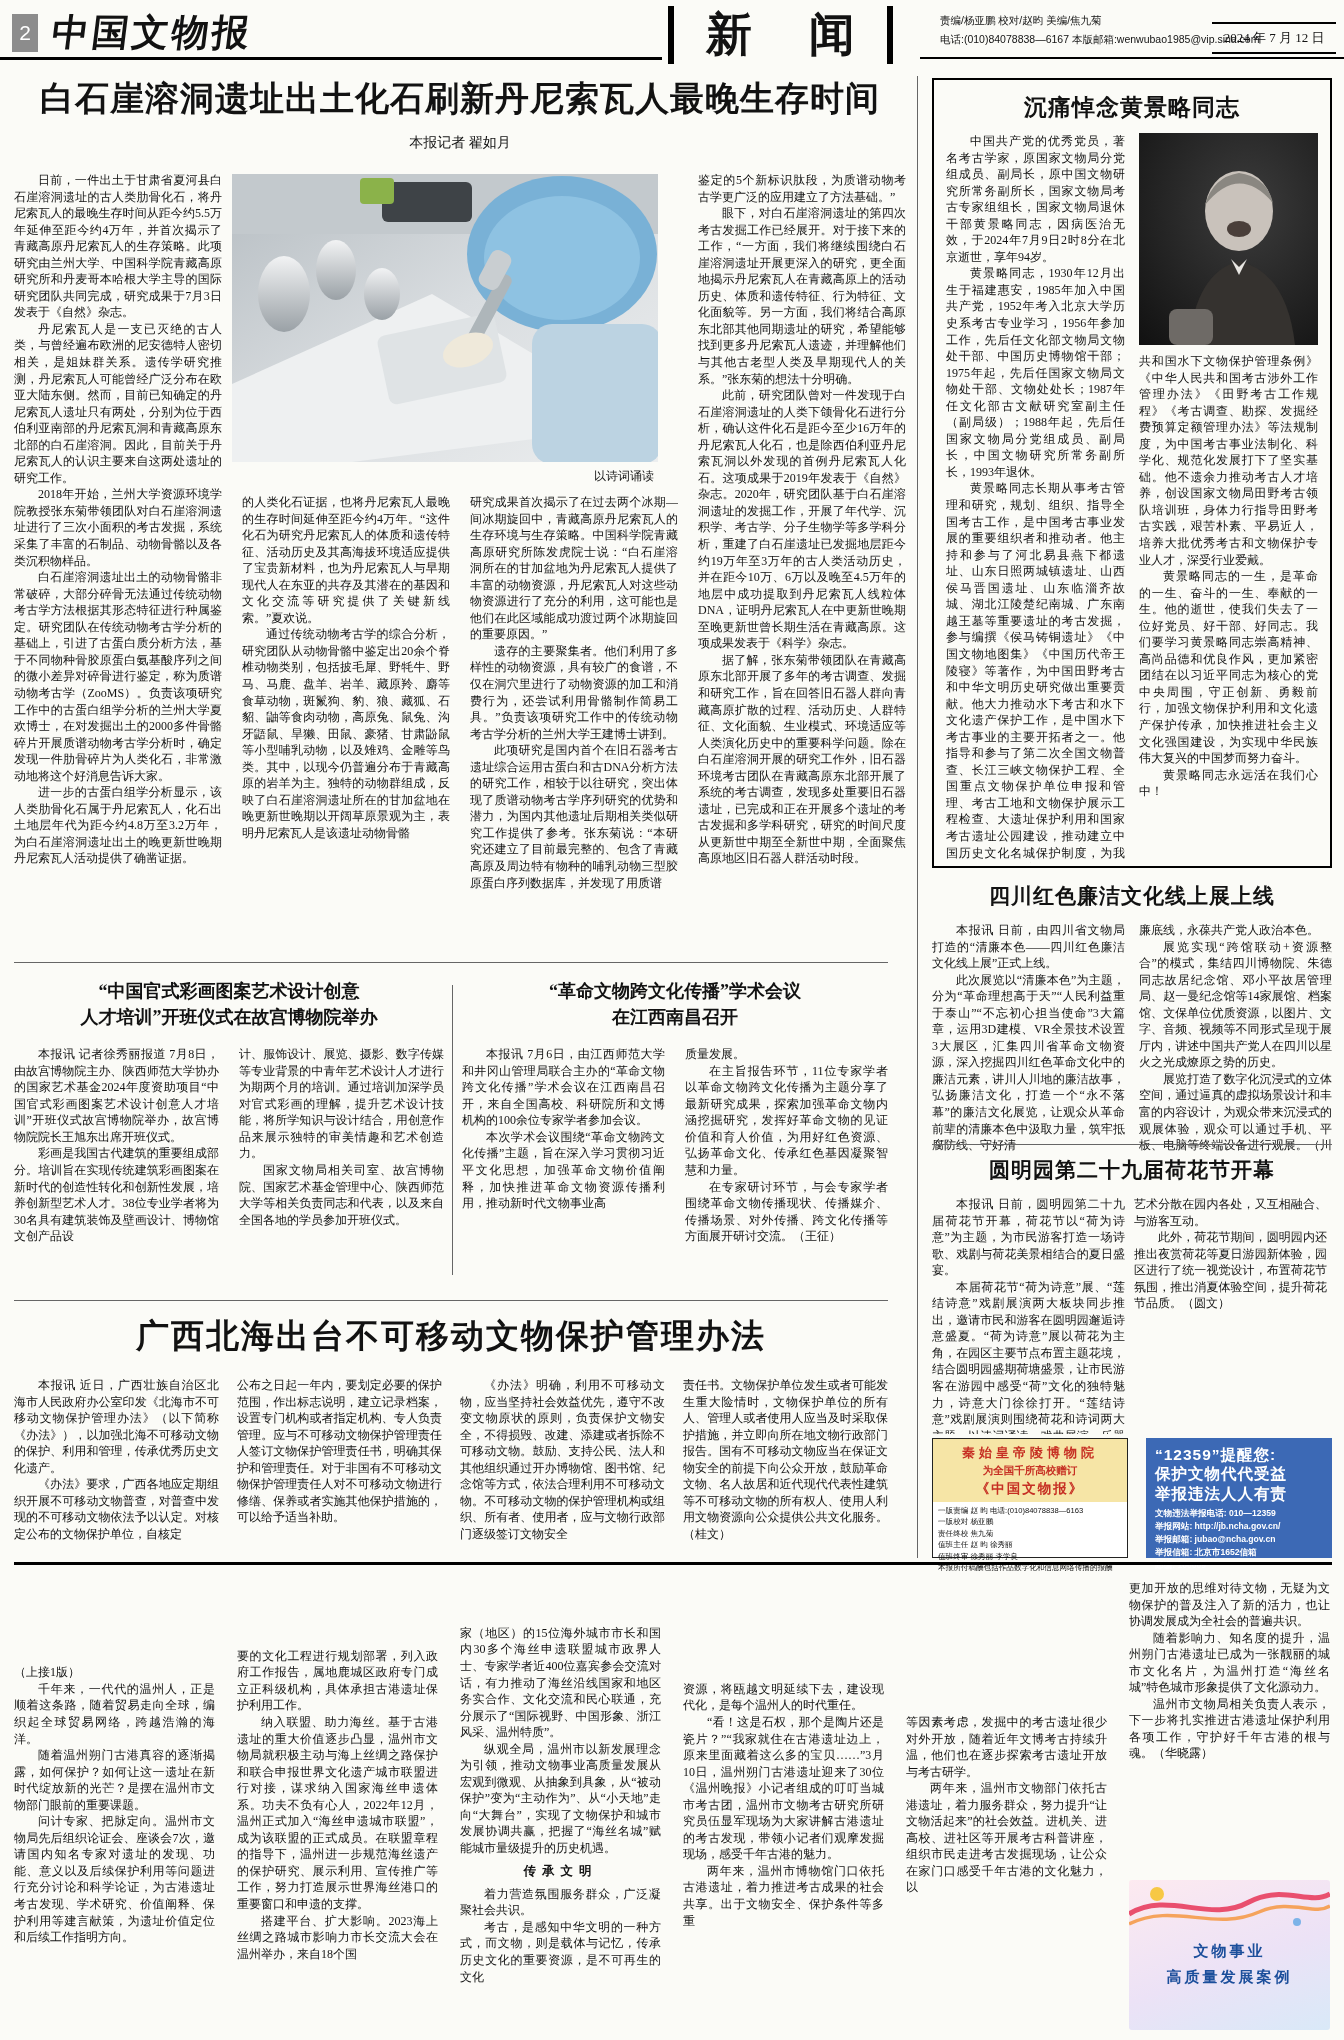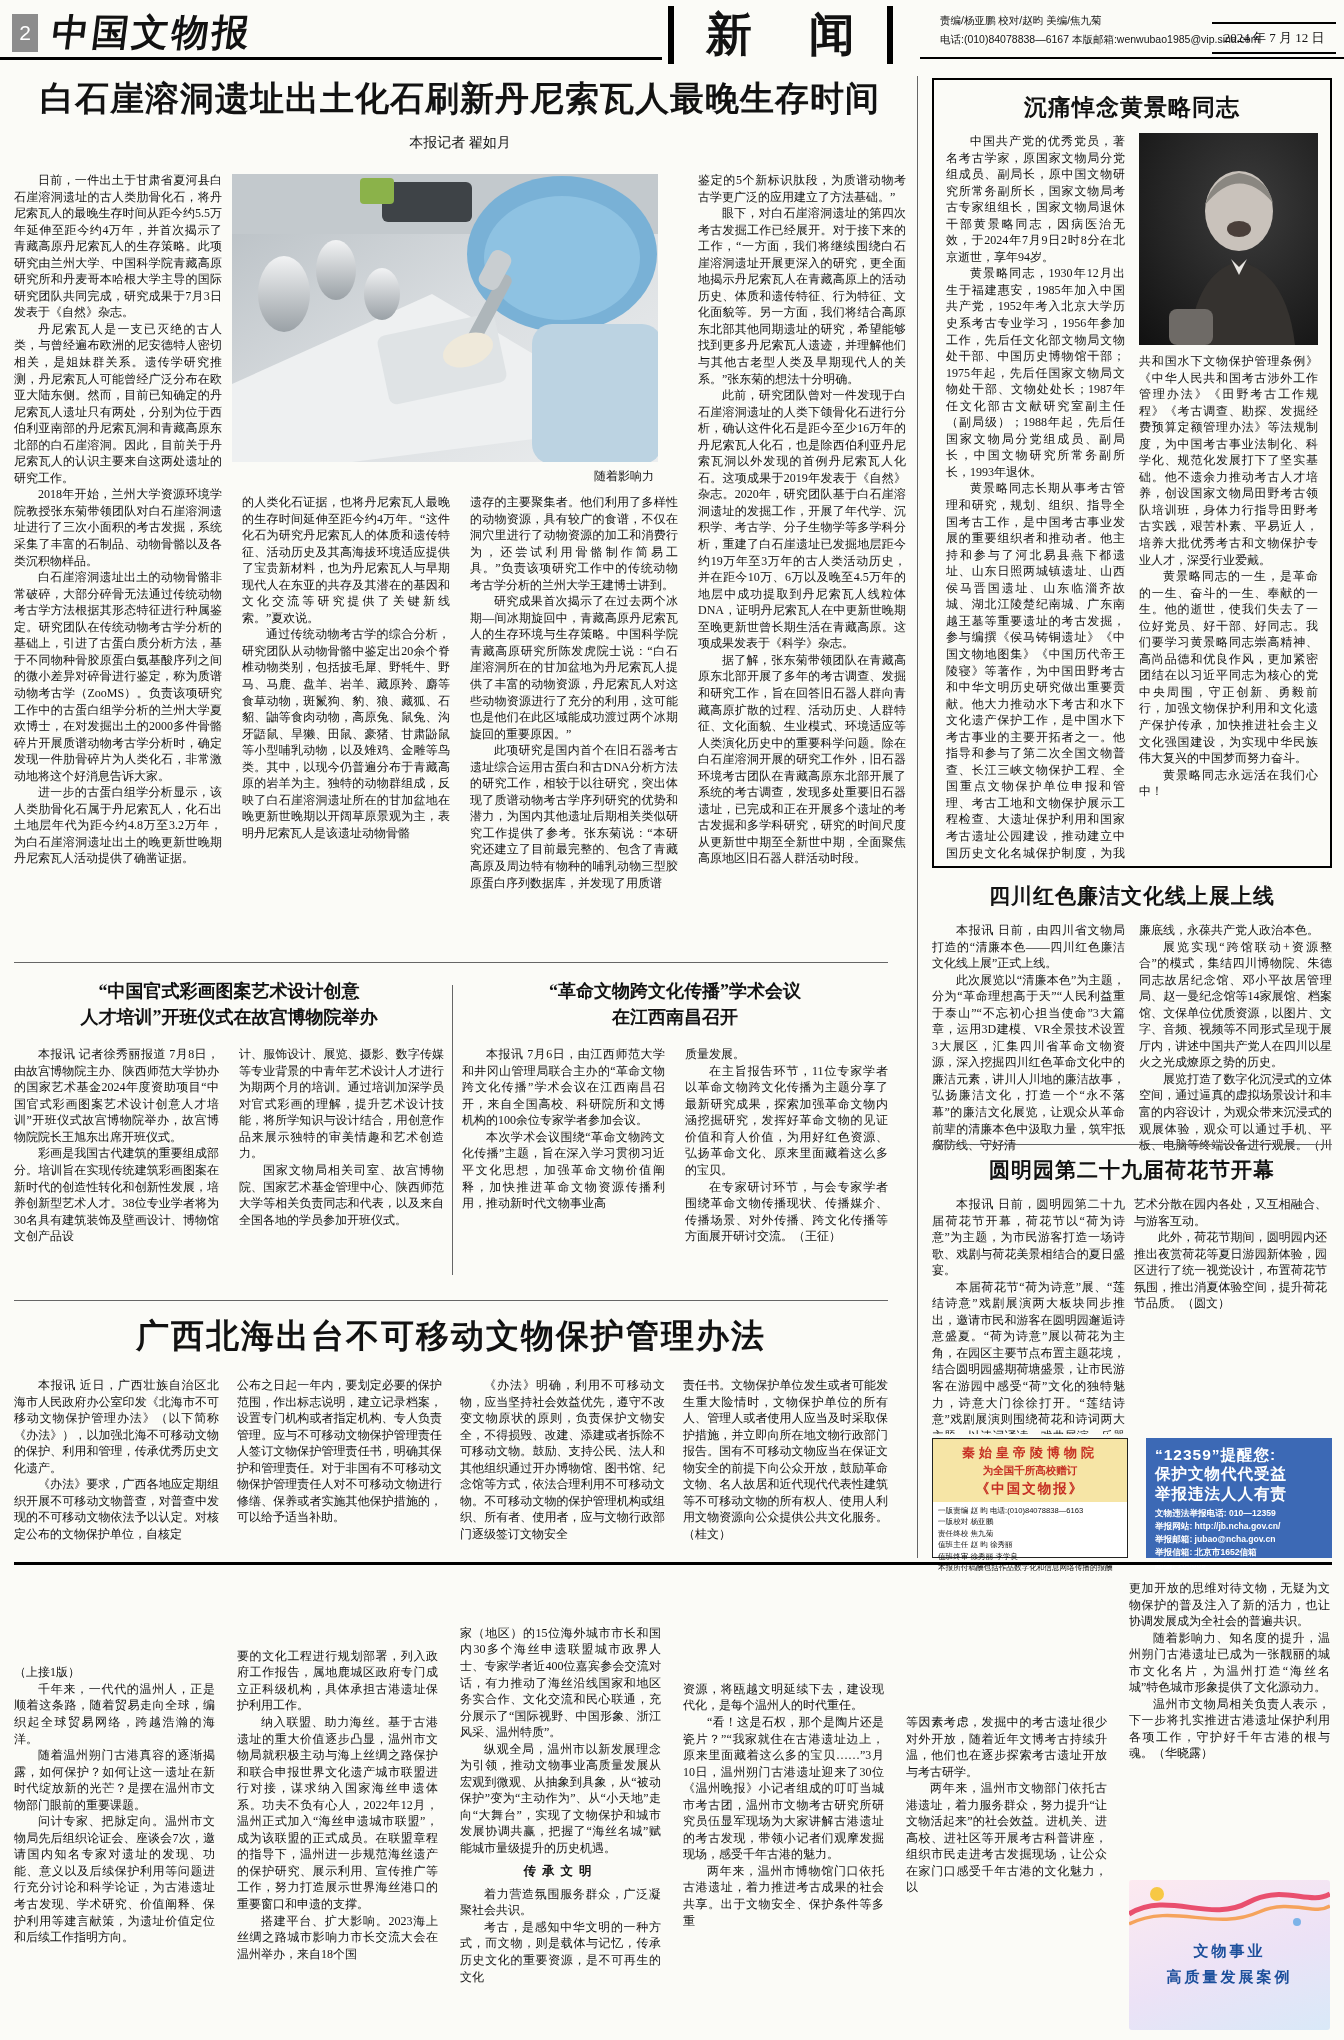--- a/index.html
+++ b/index.html
@@ -88,22 +88,22 @@
             <p>丹尼索瓦人是一支已灭绝的古人类，与曾经遍布欧洲的尼安德特人密切相关，是姐妹群关系。遗传学研究推测，丹尼索瓦人可能曾经广泛分布在欧亚大陆东侧。然而，目前已知确定的丹尼索瓦人遗址只有两处，分别为位于西伯利亚南部的丹尼索瓦洞和青藏高原东北部的白石崖溶洞。因此，目前关于丹尼索瓦人的认识主要来自这两处遗址的研究工作。</p>
             <p>2018年开始，兰州大学资源环境学院教授张东菊带领团队对白石崖溶洞遗址进行了三次小面积的考古发掘，系统采集了丰富的石制品、动物骨骼以及各类沉积物样品。</p>
             <p>白石崖溶洞遗址出土的动物骨骼非常破碎，大部分碎骨无法通过传统动物考古学方法根据其形态特征进行种属鉴定。研究团队在传统动物考古学分析的基础上，引进了古蛋白质分析方法，基于不同物种骨胶原蛋白氨基酸序列之间的微小差异对碎骨进行鉴定，称为质谱动物考古学（ZooMS）。负责该项研究工作中的古蛋白组学分析的兰州大学夏欢博士，在对发掘出土的2000多件骨骼碎片开展质谱动物考古学分析时，确定发现一件肋骨碎片为人类化石，非常激动地将这个好消息告诉大家。</p>
             <p>进一步的古蛋白组学分析显示，该人类肋骨化石属于丹尼索瓦人，化石出土地层年代为距今约4.8万至3.2万年，为白石崖溶洞遗址出土的晚更新世晚期丹尼索瓦人活动提供了确凿证据。</p>
           </div>
         <div class="col flow" style="width:208px;padding-top:322px;">
             <p>的人类化石证据，也将丹尼索瓦人最晚的生存时间延伸至距今约4万年。“这件化石为研究丹尼索瓦人的体质和遗传特征、活动历史及其高海拔环境适应提供了宝贵新材料，也为丹尼索瓦人与早期现代人在东亚的共存及其潜在的基因和文化交流等研究提供了关键新线索。”夏欢说。</p>
             <p>通过传统动物考古学的综合分析，研究团队从动物骨骼中鉴定出20余个脊椎动物类别，包括披毛犀、野牦牛、野马、马鹿、盘羊、岩羊、藏原羚、麝等食草动物，斑鬣狗、豹、狼、藏狐、石貂、鼬等食肉动物，高原兔、鼠兔、沟牙鼯鼠、旱獭、田鼠、豪猪、甘肃鼢鼠等小型哺乳动物，以及雉鸡、金雕等鸟类。其中，以现今仍普遍分布于青藏高原的岩羊为主。独特的动物群组成，反映了白石崖溶洞遗址所在的甘加盆地在晚更新世晚期以开阔草原景观为主，表明丹尼索瓦人是该遗址动物骨骼</p>
           </div>
         <div class="col flow" style="width:208px;padding-top:322px;">
+            <p>研究成果首次揭示了在过去两个冰期—间冰期旋回中，青藏高原丹尼索瓦人的生存环境与生存策略。中国科学院青藏高原研究所陈发虎院士说：“白石崖溶洞所在的甘加盆地为丹尼索瓦人提供了丰富的动物资源，丹尼索瓦人对这些动物资源进行了充分的利用，这可能也是他们在此区域能成功渡过两个冰期旋回的重要原因。”</p>
             <p>遗存的主要聚集者。他们利用了多样性的动物资源，具有较广的食谱，不仅在洞穴里进行了动物资源的加工和消费行为，还尝试利用骨骼制作简易工具。”负责该项研究工作中的传统动物考古学分析的兰州大学王建博士讲到。</p>
-            <p>研究成果首次揭示了在过去两个冰期—间冰期旋回中，青藏高原丹尼索瓦人的生存环境与生存策略。中国科学院青藏高原研究所陈发虎院士说：“白石崖溶洞所在的甘加盆地为丹尼索瓦人提供了丰富的动物资源，丹尼索瓦人对这些动物资源进行了充分的利用，这可能也是他们在此区域能成功渡过两个冰期旋回的重要原因。”</p>
             <p>此项研究是国内首个在旧石器考古遗址综合运用古蛋白和古DNA分析方法的研究工作，相较于以往研究，突出体现了质谱动物考古学序列研究的优势和潜力，为国内其他遗址后期相关类似研究工作提供了参考。张东菊说：“本研究还建立了目前最完整的、包含了青藏高原及周边特有物种的哺乳动物三型胶原蛋白序列数据库，并发现了用质谱</p>
           </div>
         <div class="col flow" style="width:208px;">
             <p>鉴定的5个新标识肽段，为质谱动物考古学更广泛的应用建立了方法基础。”</p>
             <p>眼下，对白石崖溶洞遗址的第四次考古发掘工作已经展开。对于接下来的工作，“一方面，我们将继续围绕白石崖溶洞遗址开展更深入的研究，更全面地揭示丹尼索瓦人在青藏高原上的活动历史、体质和遗传特征、行为特征、文化面貌等。另一方面，我们将结合高原东北部其他同期遗址的研究，希望能够找到更多丹尼索瓦人遗迹，并理解他们与其他古老型人类及早期现代人的关系。”张东菊的想法十分明确。</p>
             <p>此前，研究团队曾对一件发现于白石崖溶洞遗址的人类下颌骨化石进行分析，确认这件化石是距今至少16万年的丹尼索瓦人化石，也是除西伯利亚丹尼索瓦洞以外发现的首例丹尼索瓦人化石。这项成果于2019年发表于《自然》杂志。2020年，研究团队基于白石崖溶洞遗址的发掘工作，开展了年代学、沉积学、考古学、分子生物学等多学科分析，重建了白石崖遗址已发掘地层距今约19万年至3万年的古人类活动历史，并在距今10万、6万以及晚至4.5万年的地层中成功提取到丹尼索瓦人线粒体DNA，证明丹尼索瓦人在中更新世晚期至晚更新世曾长期生活在青藏高原。这项成果发表于《科学》杂志。</p>
             <p>据了解，张东菊带领团队在青藏高原东北部开展了多年的考古调查、发掘和研究工作，旨在回答旧石器人群向青藏高原扩散的过程、活动历史、人群特征、文化面貌、生业模式、环境适应等人类演化历史中的重要科学问题。除在白石崖溶洞开展的研究工作外，旧石器环境考古团队在青藏高原东北部开展了系统的考古调查，发现多处重要旧石器遗址，已完成和正在开展多个遗址的考古发掘和多学科研究，研究的时间尺度从更新世中期至全新世中期，全面聚焦高原地区旧石器人群活动时段。</p>
           </div>
       </div>
       <div class="abs" style="left:218px;top:2px;width:426px;">
@@ -130,21 +130,21 @@
             <ellipse cx="150" cy="120" rx="18" ry="26" fill="url(#foil)"></ellipse>
             <rect x="150" y="150" width="120" height="70" rx="8" transform="rotate(-12 210 185)" fill="#dfe3e5"></rect>
             <ellipse cx="330" cy="80" rx="95" ry="78" fill="#79b1d6"></ellipse>
             <ellipse cx="330" cy="84" rx="78" ry="62" fill="#8ec2e2"></ellipse>
             <rect x="300" y="150" width="130" height="140" rx="20" fill="#bcd3e2"></rect>
             <rect x="248" y="96" width="14" height="92" rx="6" transform="rotate(28 255 140)" fill="#aeb6ba"></rect>
             <rect x="252" y="76" width="22" height="40" rx="8" transform="rotate(28 263 96)" fill="#c9ced1"></rect>
             <ellipse cx="236" cy="176" rx="26" ry="16" transform="rotate(-20 236 176)" fill="#efe9da"></ellipse>
           </svg>
         </div>
-        <div class="caption">随着影响力</div>
+        <div class="caption">以诗词诵读</div>
       </div>
     </div>
   </div>
 
   <div class="abs obox" style="left:932px;top:78px;width:400px;height:790px;">
     <div class="h2head sans" style="font-size:23px;margin:2px 0 10px;">沉痛悼念黄景略同志</div>
     <div class="cols bodytxt" style="gap:14px;height:730px;">
       <div class="col" style="width:180px;">
           <p>中国共产党的优秀党员，著名考古学家，原国家文物局分党组成员、副局长，原中国文物研究所常务副所长，国家文物局考古专家组组长，国家文物局退休干部黄景略同志，因病医治无效，于2024年7月9日2时8分在北京逝世，享年94岁。</p>
           <p>黄景略同志，1930年12月出生于福建惠安，1985年加入中国共产党，1952年考入北京大学历史系考古专业学习，1956年参加工作，先后任文化部文物局文物处干部、中国历史博物馆干部；1975年起，先后任国家文物局文物处干部、文物处处长；1987年任文化部古文献研究室副主任（副局级）；1988年起，先后任国家文物局分党组成员、副局长，中国文物研究所常务副所长，1993年退休。</p>
@@ -231,21 +231,21 @@
       <div>“革命文物跨文化传播”学术会议</div>
       <div>在江西南昌召开</div>
     </div>
     <div class="cols bodytxt" style="gap:20px;margin-top:16px;height:240px;">
       <div class="col" style="width:203px;">
           <p>本报讯  7月6日，由江西师范大学和井冈山管理局联合主办的“革命文物跨文化传播”学术会议在江西南昌召开，来自全国高校、科研院所和文博机构的100余位专家学者参加会议。</p>
           <p>本次学术会议围绕“革命文物跨文化传播”主题，旨在深入学习贯彻习近平文化思想，加强革命文物价值阐释，加快推进革命文物资源传播利用，推动新时代文物事业高</p>
         </div>
       <div class="col flow" style="width:203px;">
           <p>质量发展。</p>
-          <p>在主旨报告环节，11位专家学者以革命文物跨文化传播为主题分享了最新研究成果，探索加强革命文物内涵挖掘研究，发挥好革命文物的见证价值和育人价值，为用好红色资源、弘扬革命文化、原来里面藏着这么多的宝贝。</p>
+          <p>在主旨报告环节，11位专家学者以革命文物跨文化传播为主题分享了最新研究成果，探索加强革命文物内涵挖掘研究，发挥好革命文物的见证价值和育人价值，为用好红色资源、弘扬革命文化、传承红色基因凝聚智慧和力量。</p>
           <p>在专家研讨环节，与会专家学者围绕革命文物传播现状、传播媒介、传播场景、对外传播、跨文化传播等方面展开研讨交流。（王征）</p>
         </div>
     </div>
   </div>
 
   <div class="abs grayrule" style="left:14px;top:1300px;width:874px;height:1px;"></div>
   <div class="abs" style="left:14px;top:1314px;width:874px;">
     <div class="bighead">广西北海出台不可移动文物保护管理办法</div>
     <div class="cols bodytxt" style="gap:18px;margin-top:18px;height:172px;">
       <div class="col" style="width:205px;">

